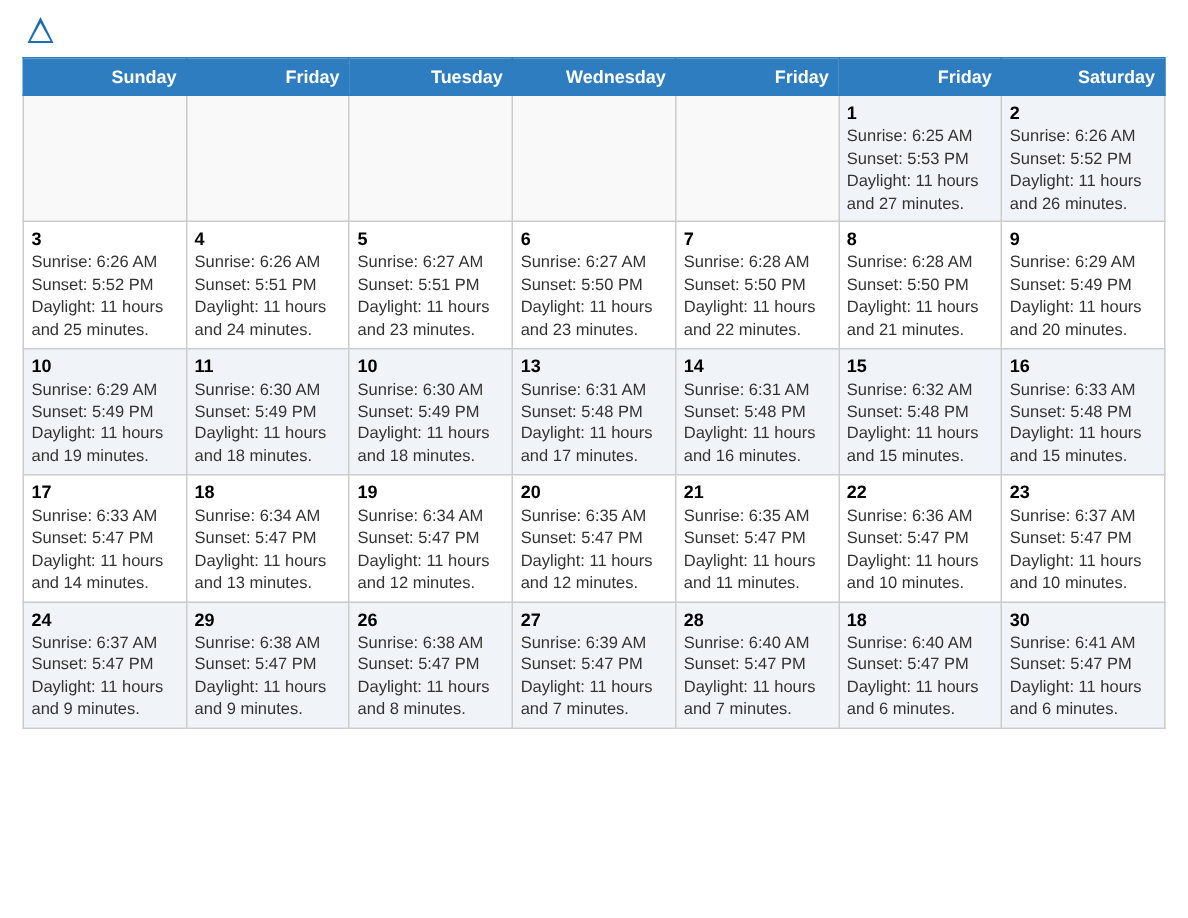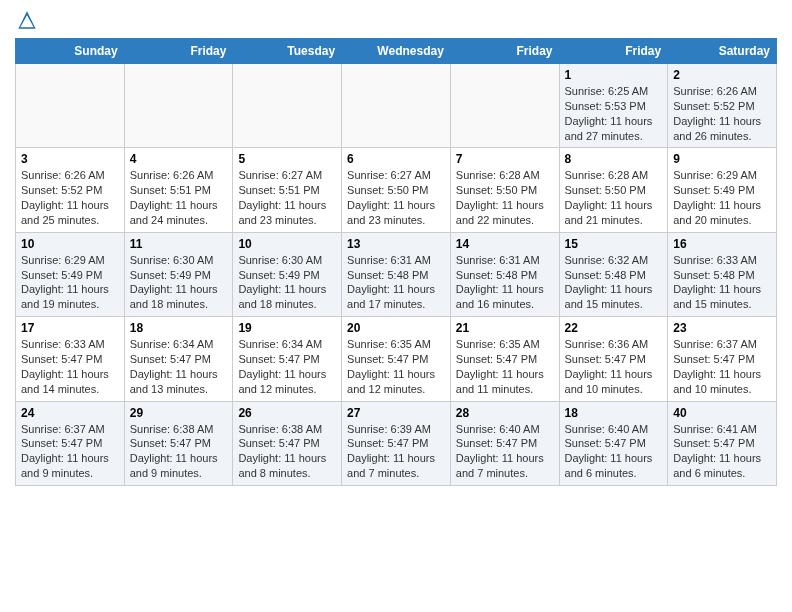--- a/index.html
+++ b/index.html
@@ -253,19 +253,19 @@
           </td>
           <td>
             <span class="day-number">28</span>
             <div class="day-info">Sunrise: 6:40 AM<br>Sunset: 5:47 PM<br>Daylight: 11 hours and 7 minutes.</div>
           </td>
           <td>
             <span class="day-number">18</span>
             <div class="day-info">Sunrise: 6:40 AM<br>Sunset: 5:47 PM<br>Daylight: 11 hours and 6 minutes.</div>
           </td>
           <td>
-            <span class="day-number">40</span>
+            <span class="day-number">30</span>
             <div class="day-info">Sunrise: 6:41 AM<br>Sunset: 5:47 PM<br>Daylight: 11 hours and 6 minutes.</div>
           </td>
         </tr>
       </tbody>
   </table>
 </div>
 
 </body></html>

